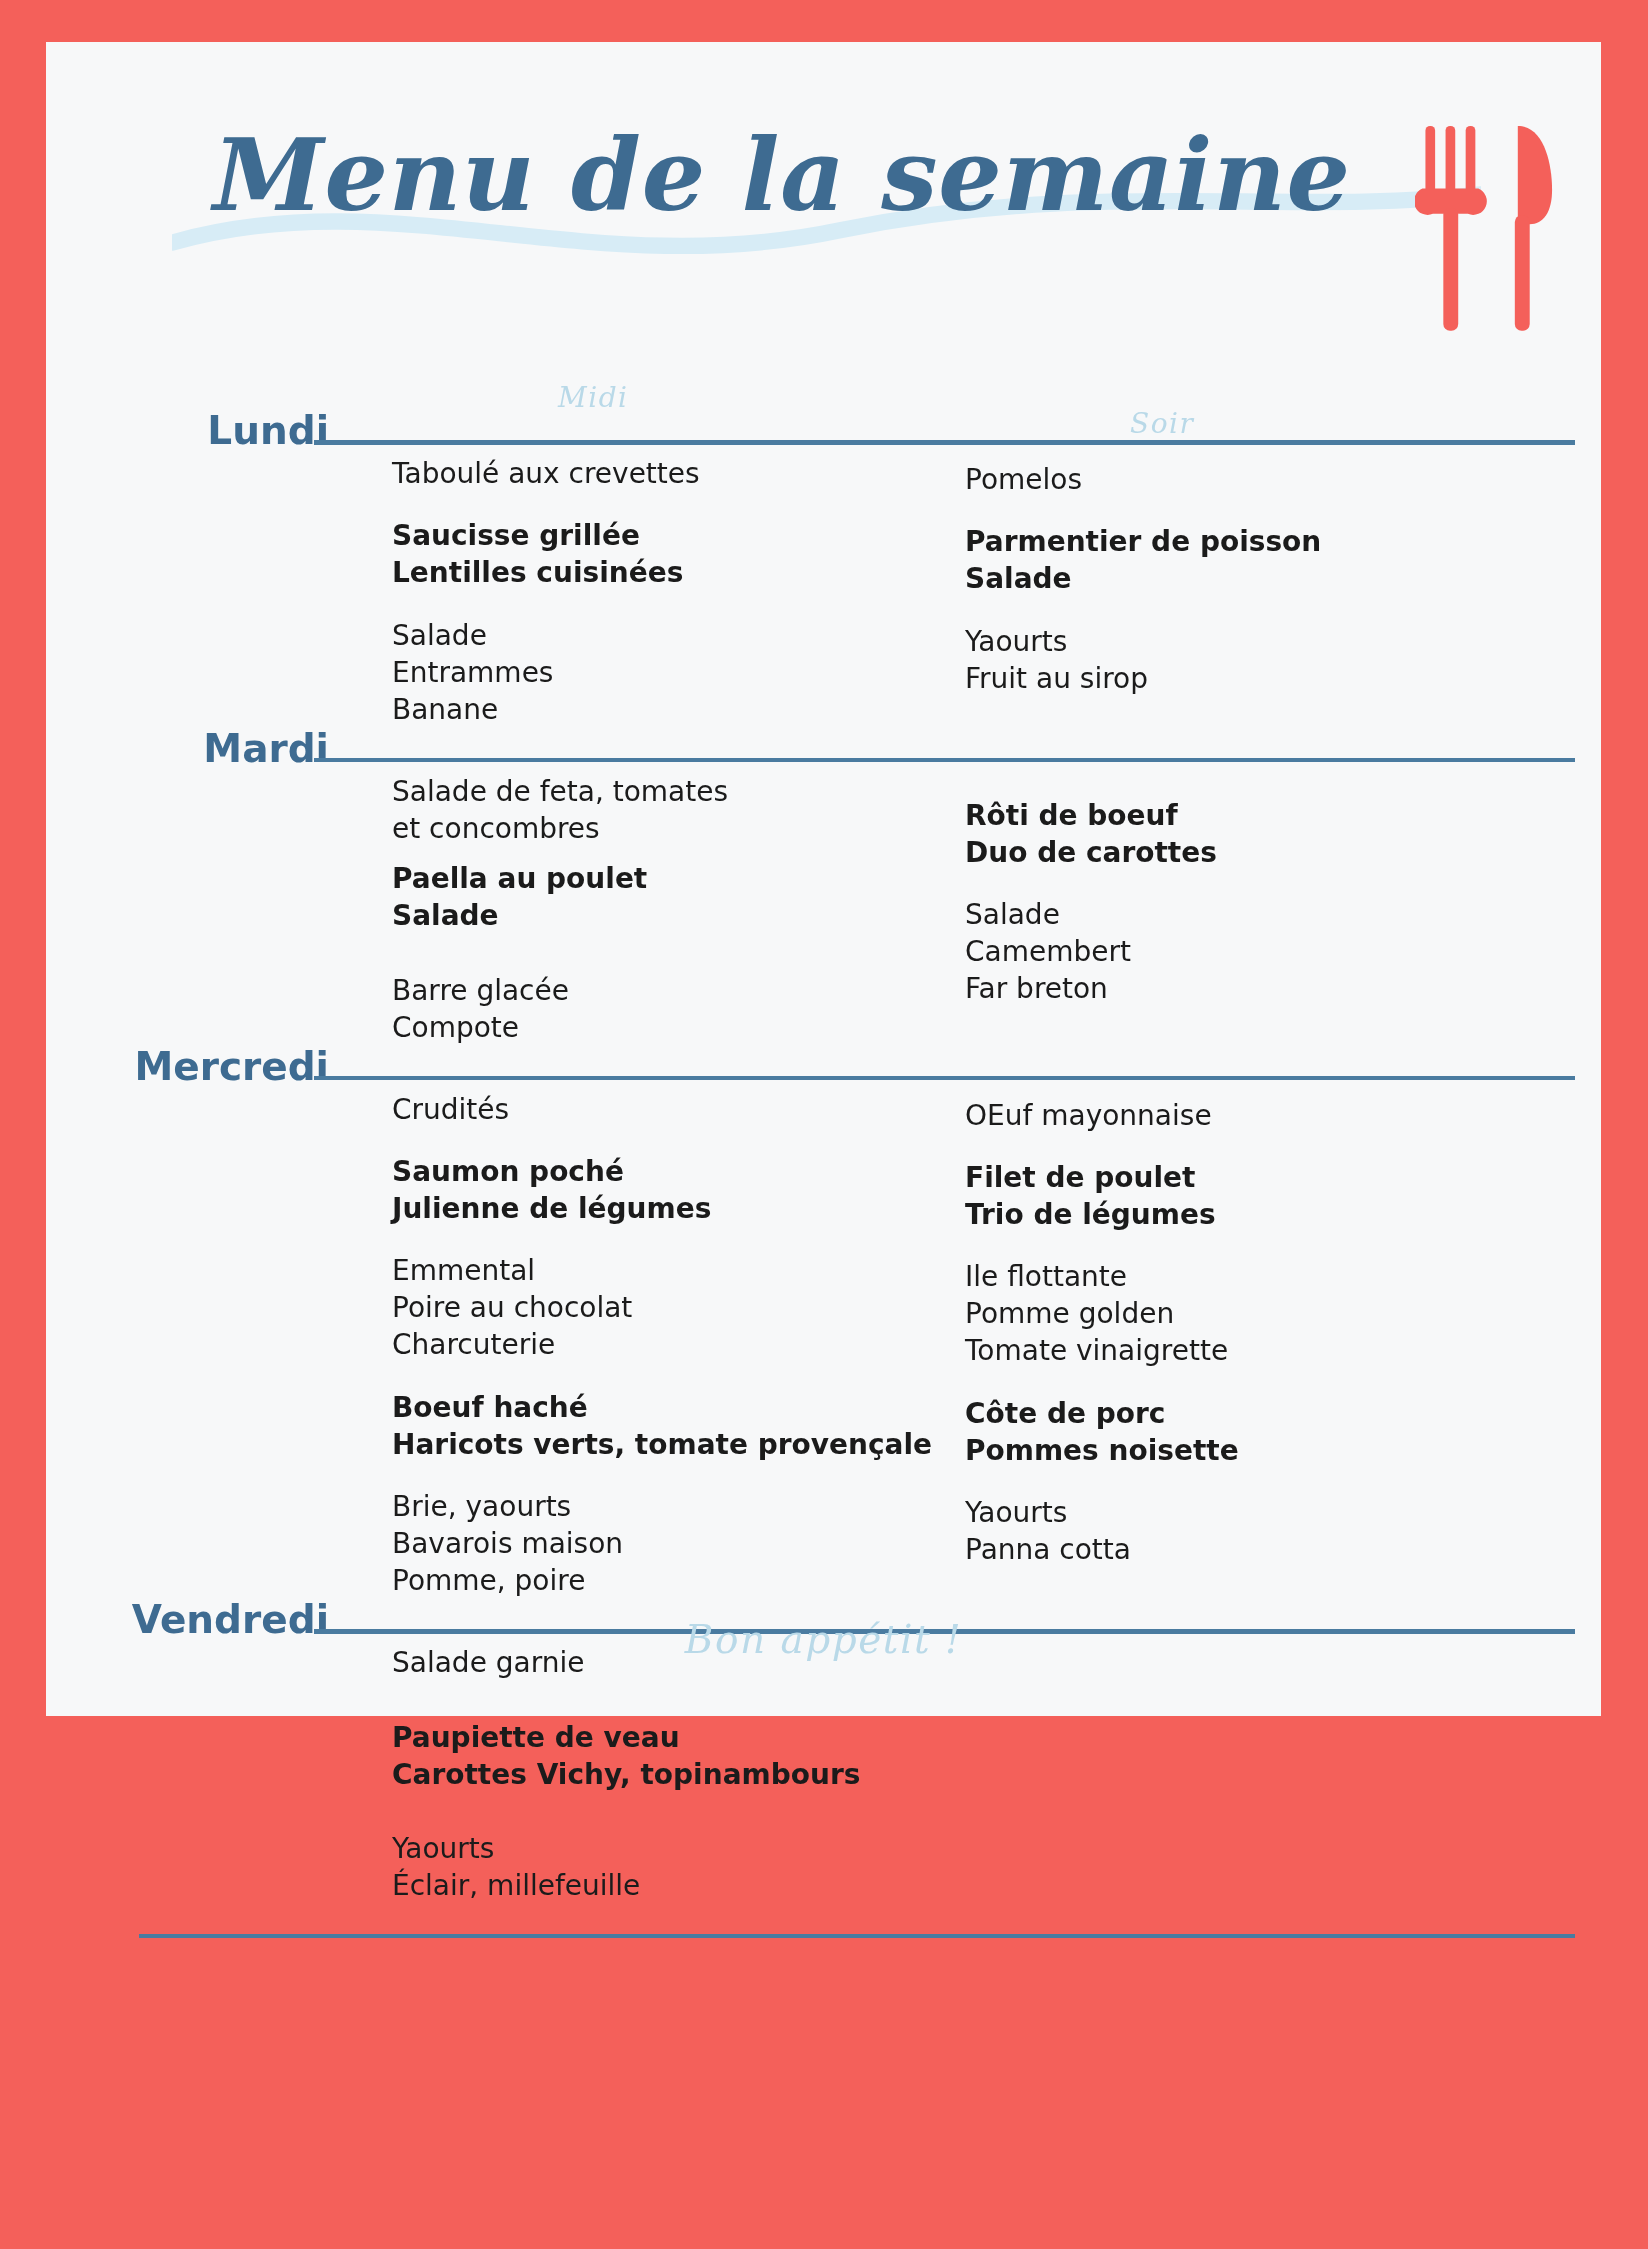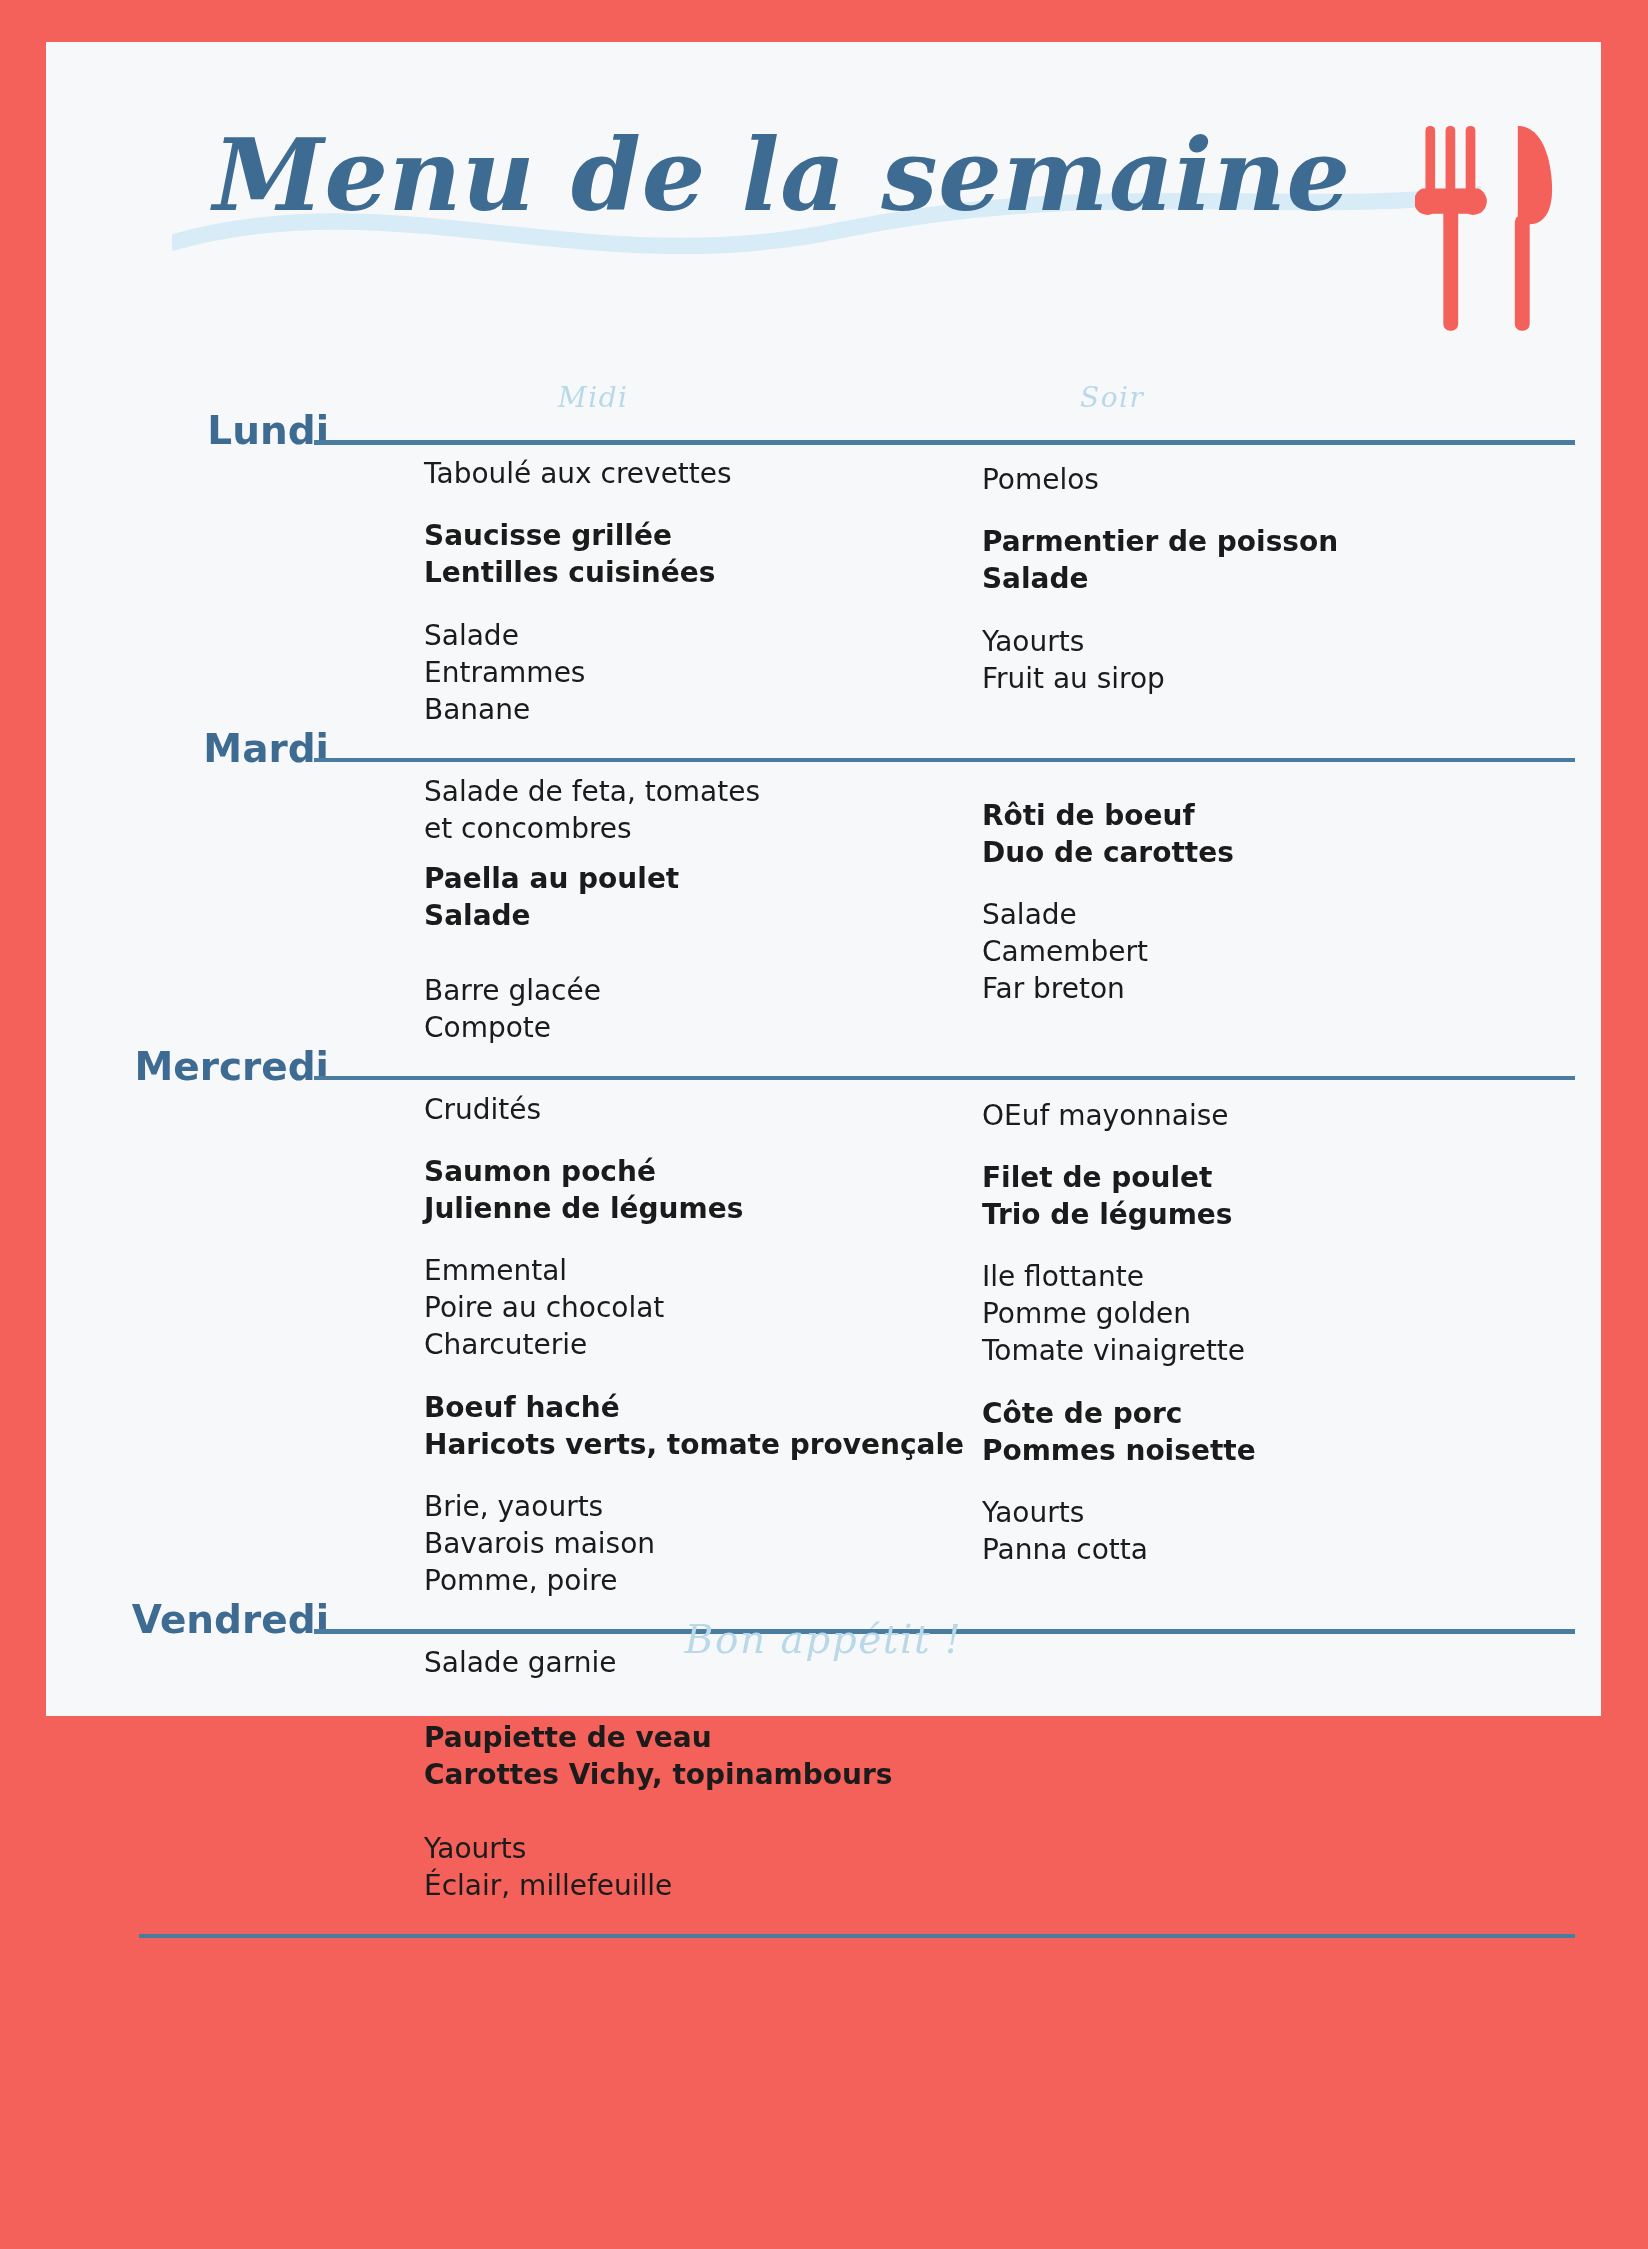--- a/index.html
+++ b/index.html
@@ -66,21 +66,21 @@
   }
   .colhead {
     position: absolute;
     font-family: "DejaVu Serif", serif;
     font-style: italic;
     font-size: 28px;
     color: #b9d9e8;
     letter-spacing: 1.5px;
   }
   .colhead.midi { left: 476px; margin-left: 36px; }
-  .colhead.soir { left: 1034px; }
+  .colhead.soir { left: 1084px; margin-top: 26px; }
 
   
   .menu {
     position: absolute;
     left: 0;
     top: 368px;
     width: 1555px;
   }
   .day-block {
     position: relative;
@@ -112,21 +112,21 @@
     left: 93px;
   }
   .cols {
     display: flex;
     padding-left: 346px;
     box-sizing: border-box;
   }
   .col {
     box-sizing: border-box;
   }
-  .col.midi { width: 573px; padding-right: 7.4px; margin-left: 32px; }
+  .col.midi { width: 573px; padding-right: 7.4px; }
   .col.soir { width: 636px; padding-left: 0px; }
 
   .course {
     font-size: 28px;
     color: #1b1b1b;
     line-height: 37px;
     white-space: pre-line;
   }
   .course.main {
     font-weight: bold;

